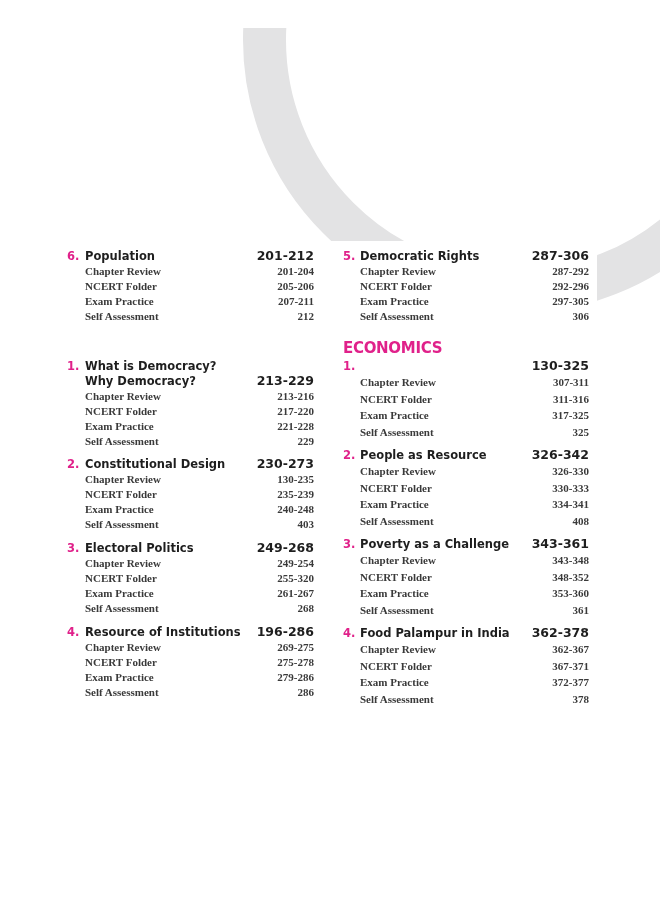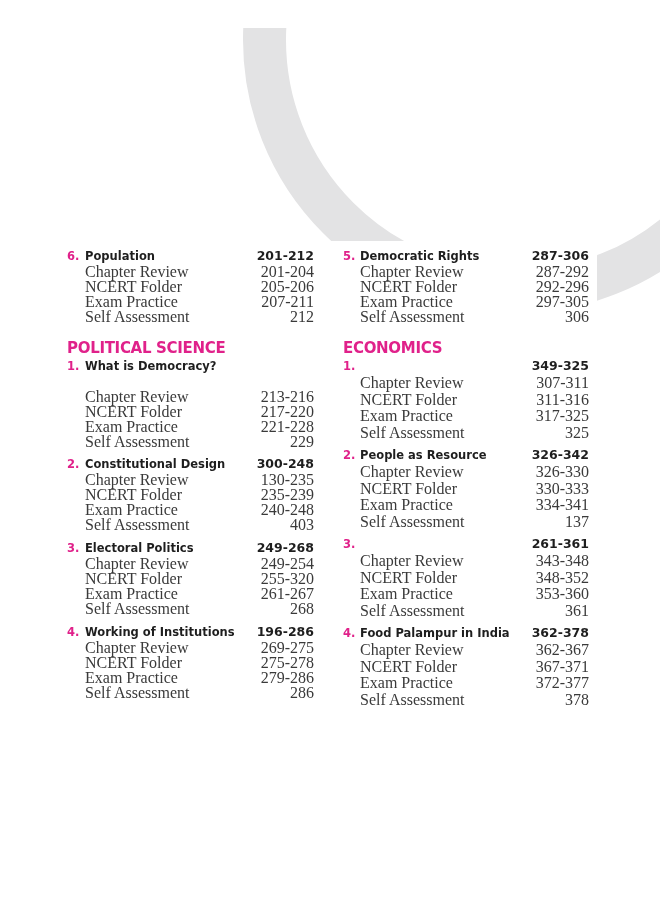--- a/index.html
+++ b/index.html
@@ -13,22 +13,22 @@
   .col-right { left: 0; width: 660px; }
   .row { position: absolute; height: 16px; }
   .chap {
     font-family: "DejaVu Sans", sans-serif; font-weight: bold;
     font-size: 11.5px; color: #1e1e1e; line-height: 16px; white-space: nowrap;
   }
   .chap .num { position: absolute; left: 0; top: 0; color: #e0218a; }
   .chap .title { position: absolute; top: 0; }
   .chap .pages { position: absolute; right: 0; top: 0; font-size: 12.5px; }
   .sub {
-    font-family: "Liberation Serif", serif; font-size: 16px; color: #3a3a3a;
-    line-height: 15px; white-space: nowrap;
+    font-family: "Liberation Serif", serif; font-size: 11px; color: #3a3a3a;
+    line-height: 15px; white-space: nowrap; font-weight: bold;
   }
   .sub .label { position: absolute; top: 0; }
   .sub .pages { position: absolute; right: 0; top: 0; }
   .section {
     position: absolute; font-family: "DejaVu Sans", sans-serif; font-weight: bold;
     font-size: 15px; color: #e0218a; letter-spacing: -0.3px; line-height: 18px; white-space: nowrap;
   }
 </style>
 </head>
 <body>
@@ -59,47 +59,50 @@
   </div>
   <div class="row sub" style="top:294px; left:85px; width:229px;">
     <span class="label">Exam Practice</span>
     <span class="pages">207-211</span>
   </div>
   <div class="row sub" style="top:309px; left:85px; width:229px;">
     <span class="label">Self Assessment</span>
     <span class="pages">212</span>
   </div>
 
-  <div class="section" style="top:339px; left:67px;">POLITICAL SCIENCE</div>
 
   <div class="row chap" style="top:358px; left:67px; width:247px;">
     <span class="num">1.</span>
     <span class="title" style="left:18px">What is Democracy?</span>
   </div>
+  <div class="row chap" style="top:373px; left:67px; width:247px;">
+    <span class="title" style="left:18px">Why Democracy?</span>
+    <span class="pages">213-229</span>
+  </div>
   <div class="row sub" style="top:389px; left:85px; width:229px;">
     <span class="label">Chapter Review</span>
     <span class="pages">213-216</span>
   </div>
   <div class="row sub" style="top:404px; left:85px; width:229px;">
     <span class="label">NCERT Folder</span>
     <span class="pages">217-220</span>
   </div>
   <div class="row sub" style="top:419px; left:85px; width:229px;">
     <span class="label">Exam Practice</span>
     <span class="pages">221-228</span>
   </div>
   <div class="row sub" style="top:434px; left:85px; width:229px;">
     <span class="label">Self Assessment</span>
     <span class="pages">229</span>
   </div>
 
   <div class="row chap" style="top:456px; left:67px; width:247px;">
     <span class="num">2.</span>
     <span class="title" style="left:18px">Constitutional Design</span>
-    <span class="pages">300-248</span>
+    <span class="pages">230-273</span>
   </div>
   <div class="row sub" style="top:472px; left:85px; width:229px;">
     <span class="label">Chapter Review</span>
     <span class="pages">130-235</span>
   </div>
   <div class="row sub" style="top:487px; left:85px; width:229px;">
     <span class="label">NCERT Folder</span>
     <span class="pages">235-239</span>
   </div>
   <div class="row sub" style="top:502px; left:85px; width:229px;">
@@ -128,21 +131,21 @@
     <span class="label">Exam Practice</span>
     <span class="pages">261-267</span>
   </div>
   <div class="row sub" style="top:601px; left:85px; width:229px;">
     <span class="label">Self Assessment</span>
     <span class="pages">268</span>
   </div>
 
   <div class="row chap" style="top:624px; left:67px; width:247px;">
     <span class="num">4.</span>
-    <span class="title" style="left:18px">Working of Institutions</span>
+    <span class="title" style="left:18px">Resource of Institutions</span>
     <span class="pages">196-286</span>
   </div>
   <div class="row sub" style="top:640px; left:85px; width:229px;">
     <span class="label">Chapter Review</span>
     <span class="pages">269-275</span>
   </div>
   <div class="row sub" style="top:655px; left:85px; width:229px;">
     <span class="label">NCERT Folder</span>
     <span class="pages">275-278</span>
   </div>
@@ -177,21 +180,21 @@
   </div>
   <div class="row sub" style="top:309px; left:360px; width:229px;">
     <span class="label">Self Assessment</span>
     <span class="pages">306</span>
   </div>
 
   <div class="section" style="top:339px; left:343px;">ECONOMICS</div>
 
   <div class="row chap" style="top:358px; left:343px; width:246px;">
     <span class="num">1.</span>
-    <span class="pages">349-325</span>
+    <span class="pages">130-325</span>
   </div>
   <div class="row sub" style="top:375px; left:360px; width:229px;">
     <span class="label">Chapter Review</span>
     <span class="pages">307-311</span>
   </div>
   <div class="row sub" style="top:392px; left:360px; width:229px;">
     <span class="label">NCERT Folder</span>
     <span class="pages">311-316</span>
   </div>
   <div class="row sub" style="top:408px; left:360px; width:229px;">
@@ -215,26 +218,27 @@
   <div class="row sub" style="top:481px; left:360px; width:229px;">
     <span class="label">NCERT Folder</span>
     <span class="pages">330-333</span>
   </div>
   <div class="row sub" style="top:497px; left:360px; width:229px;">
     <span class="label">Exam Practice</span>
     <span class="pages">334-341</span>
   </div>
   <div class="row sub" style="top:514px; left:360px; width:229px;">
     <span class="label">Self Assessment</span>
-    <span class="pages">137</span>
+    <span class="pages">408</span>
   </div>
 
   <div class="row chap" style="top:536px; left:343px; width:246px;">
     <span class="num">3.</span>
-    <span class="pages">261-361</span>
+    <span class="title" style="left:17px">Poverty as a Challenge</span>
+    <span class="pages">343-361</span>
   </div>
   <div class="row sub" style="top:553px; left:360px; width:229px;">
     <span class="label">Chapter Review</span>
     <span class="pages">343-348</span>
   </div>
   <div class="row sub" style="top:570px; left:360px; width:229px;">
     <span class="label">NCERT Folder</span>
     <span class="pages">348-352</span>
   </div>
   <div class="row sub" style="top:586px; left:360px; width:229px;">

